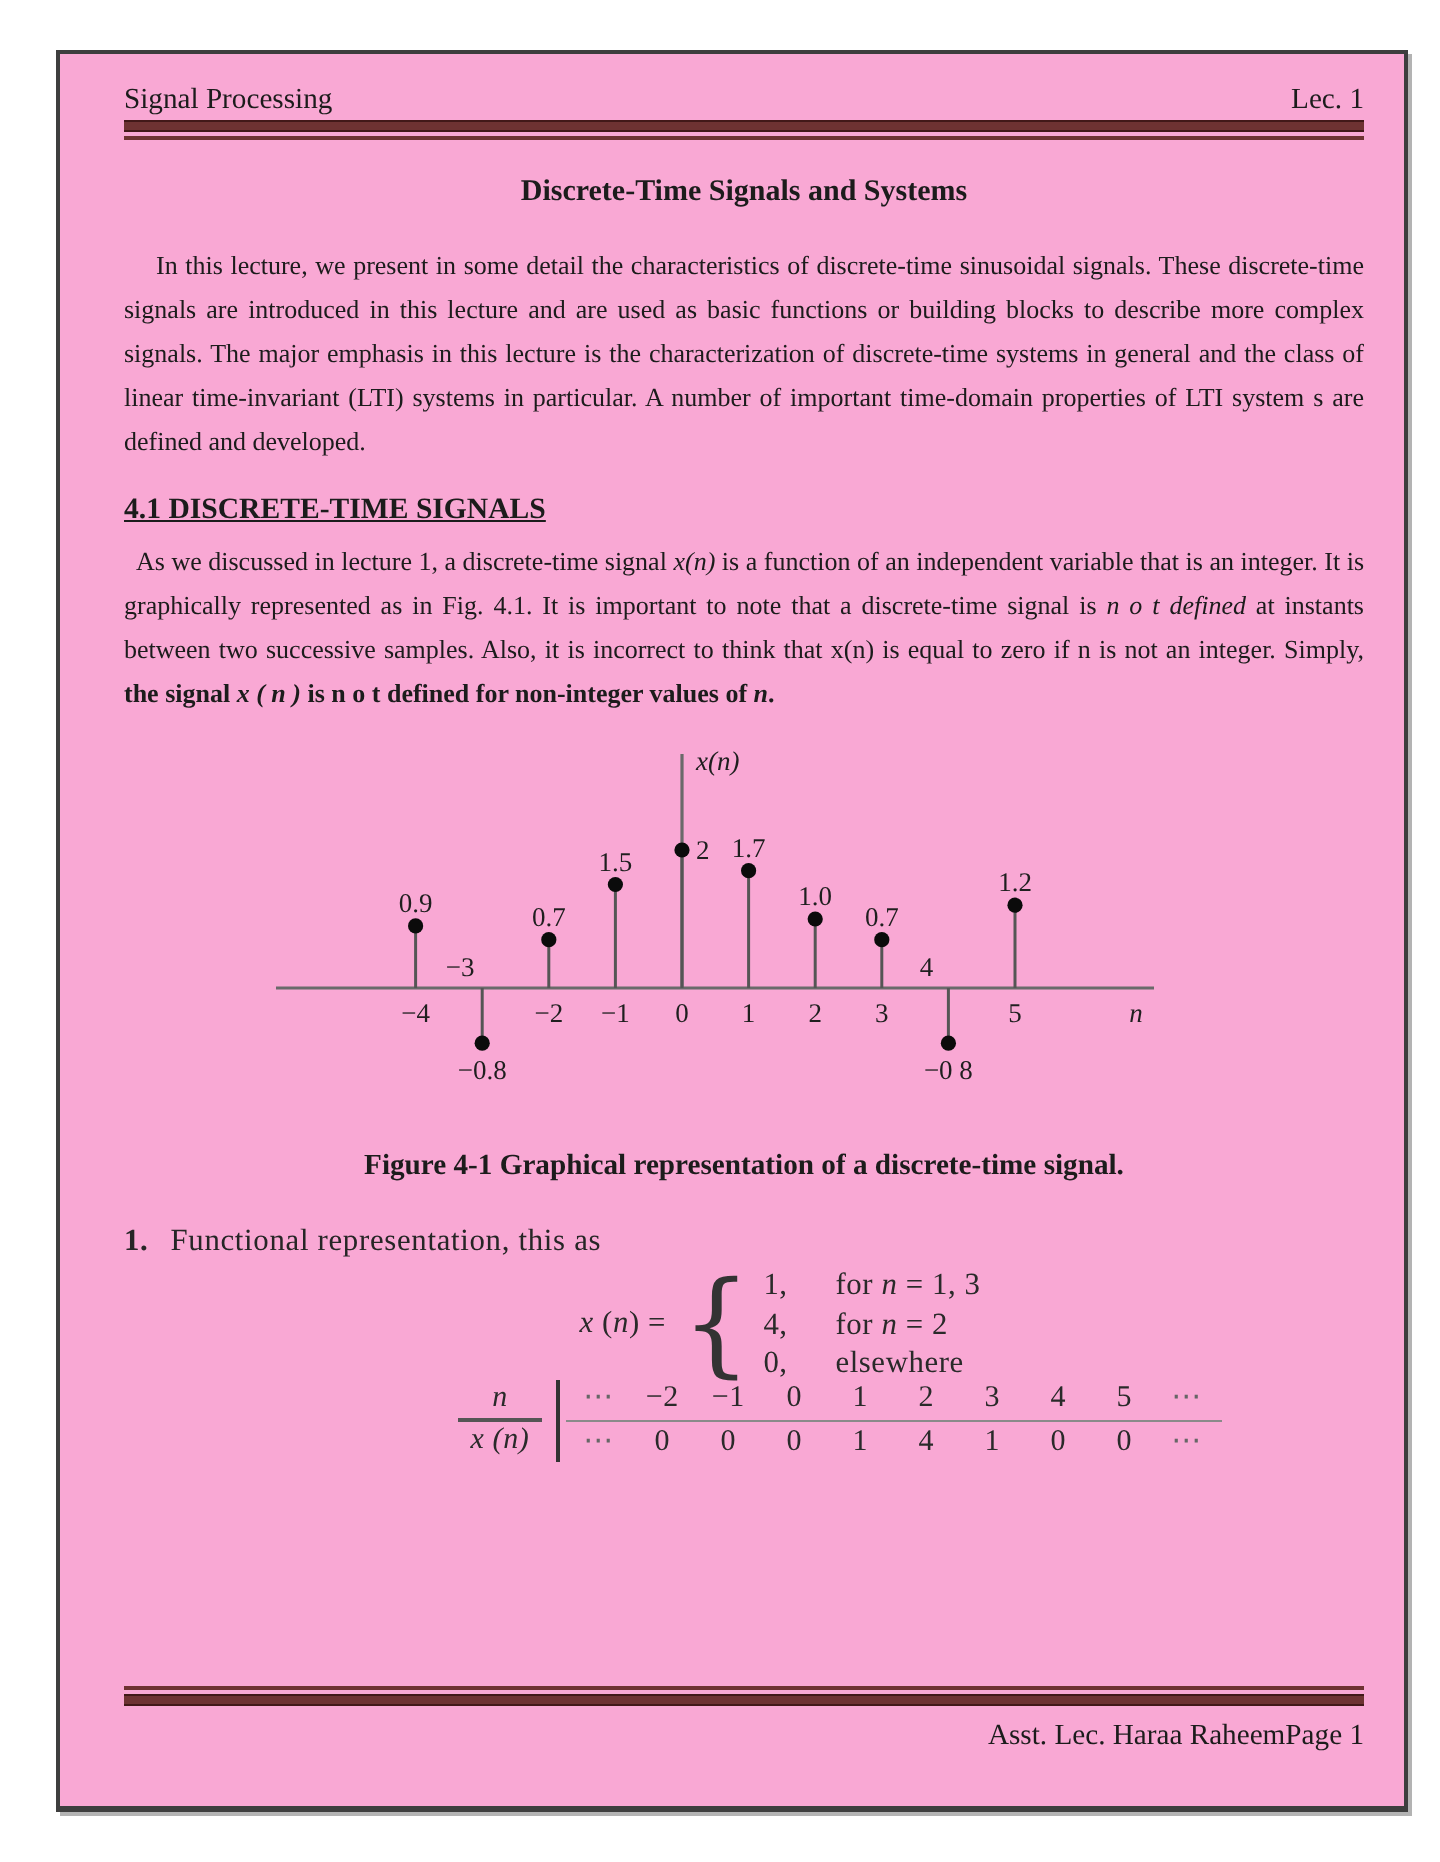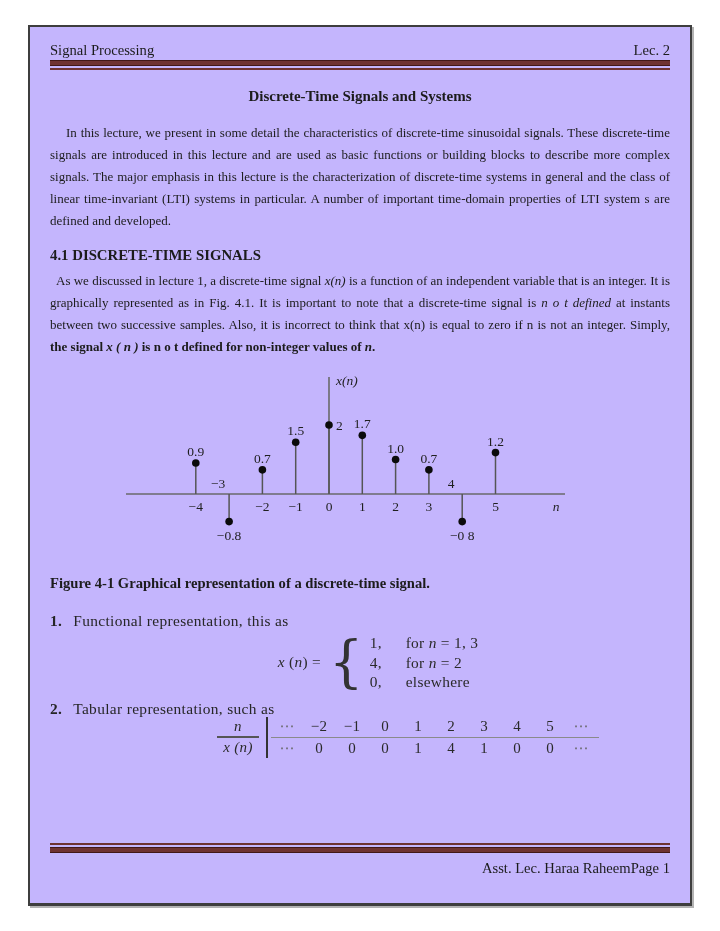--- a/index.html
+++ b/index.html
@@ -1,49 +1,49 @@
 <!DOCTYPE html>
 <html style="--maroon: #6e3232;"><head>
 <meta charset="utf-8">
 <style>
   html,body{margin:0;padding:0;width:720px;height:931px;background:#ffffff;overflow:hidden;}
   body{font-family:"Liberation Serif", serif;color:#1c1c1c;}
-  .sheet{position:absolute;left:28px;top:25px;width:660px;height:876px;background:#c4b5fd;
-         border:2px solid #3e3e3e;border-bottom-width:3px;box-shadow:2px 2px 0 #b3b3b3;}
+  .sheet{position:absolute;left:28px;top:25px;width:660px;height:876px;background:#f9a8d4;
+         border:2px solid #3e3e3e;border-bottom-width:3px;box-shadow:2px 2px 0 #b3b3b3;padding-left:12px;}
   .content{position:relative;height:100%;padding:13px 20px 0 20px;box-sizing:border-box;}
 
   
   .hf-row{display:flex;justify-content:space-between;font-size:14.6px;line-height:20px;}
   .rule-thick{height:4px;background:var(--maroon,#6e3232);border-top:1px solid #421818;border-bottom:1px solid #421818;}
   .rule-gap{height:2px;}
   .rule-thin{height:2px;background:var(--maroon,#6e3232);}
   .header-rule{margin-top:0;}
   .footer{position:absolute;left:20px;right:20px;bottom:25px;}
   .footer .hf-row{margin-top:5px;justify-content:flex-end;}
 
   
   .doc-title{margin-top:14px;text-align:center;font-weight:bold;font-size:15px;line-height:24px;}
   .para{font-size:13px;line-height:22px;text-align:justify;}
   .p1{margin-top:14px;text-indent:16px;}
-  .section-heading{margin-top:5px;font-weight:bold;font-size:14.8px;line-height:20px;}
+  .section-heading{margin-top:5px;font-weight:bold;font-size:14.8px;line-height:20px;text-decoration:underline;}
   .p2{margin-top:5px;text-indent:6px;}
   .seg-n{font-style:normal;font-weight:inherit;}
   .seg-i{font-style:italic;}
   .seg-b{font-weight:bold;}
   .seg-bi{font-weight:bold;font-style:italic;}
 
   
   .figure-wrap{position:relative;height:176px;margin-top:0;}
   .figure-wrap svg{position:absolute;left:60px;top:0;}
   .ax{stroke:#6a6a6a;stroke-width:1.6;}
   .stem{stroke:#555;stroke-width:1.5;}
   .pt{fill:#0b0b0b;}
   text.val,text.tick{font-family:"Liberation Serif",serif;font-size:13.5px;fill:#1f1f1f;}
   text.lbl-italic{font-family:"Liberation Serif",serif;font-size:13.5px;font-style:italic;fill:#1f1f1f;}
-  .figure-caption{margin-top:26px;font-weight:bold;font-size:14.6px;line-height:21px;}
+  .figure-caption{margin-top:26px;text-align:center;font-weight:bold;font-size:14.6px;line-height:21px;}
   .p3{margin-top:47px;}
 
   
   .list-item{margin-top:16px;font-size:15.4px;line-height:21px;letter-spacing:0.35px;color:#262626;}
   .list-item .num{font-weight:bold;margin-right:11px;}
   .item2{margin-top:6px;}
 
   
   .formula{margin-top:2px;display:flex;align-items:center;justify-content:center;
            transform:translateX(18px);font-size:15.4px;color:#2a2a2a;letter-spacing:0.3px;}
@@ -70,21 +70,21 @@
   .tdots{width:30px;color:#666;letter-spacing:1px;}
 </style>
 </head>
 <body>
 
 <div class="sheet">
   <div class="content">
 
     <div class="hf-row">
       <span>Signal Processing</span>
-      <span>Lec. 2</span>
+      <span>Lec. 1</span>
     </div>
     <div class="header-rule">
       <div class="rule-thick"></div>
       <div class="rule-gap"></div>
       <div class="rule-thin"></div>
     </div>
 
     <div class="doc-title">Discrete-Time Signals and Systems</div>
 
     <p class="para p1">In this lecture, we present in some detail the characteristics of discrete-time sinusoidal signals. These discrete-time signals are introduced in this lecture and are used as basic functions or building blocks  to describe more complex signals. The major emphasis in this lecture is the characterization of discrete-time systems in general and the class of  linear time-invariant (LTI) systems in particular. A number of  important time-domain properties of LTI system s are defined and developed.</p>
@@ -161,23 +161,20 @@
           <span class="fval">4,</span>
           <span class="fcond"><span class="seg-n">for </span><span class="seg-i">n</span><span class="seg-n"> = 2</span></span>
         </span>
         <span class="frow">
           <span class="fval">0,</span>
           <span class="fcond"><span class="seg-n">elsewhere</span></span>
         </span>
       </span>
     </div>
 
-    <div class="list-item item2">
-      <span class="num">2.</span><span>Tabular representation, such as</span>
-    </div>
 
     <div class="tab-table">
       <div class="tab-label-col">
         <span class="tlab">n</span>
         <div class="tab-fracline"></div>
         <span class="tlab">x (n)</span>
       </div>
       <div class="tab-vline"></div>
       <div class="tab-values">
         <div class="trow trow-top">

